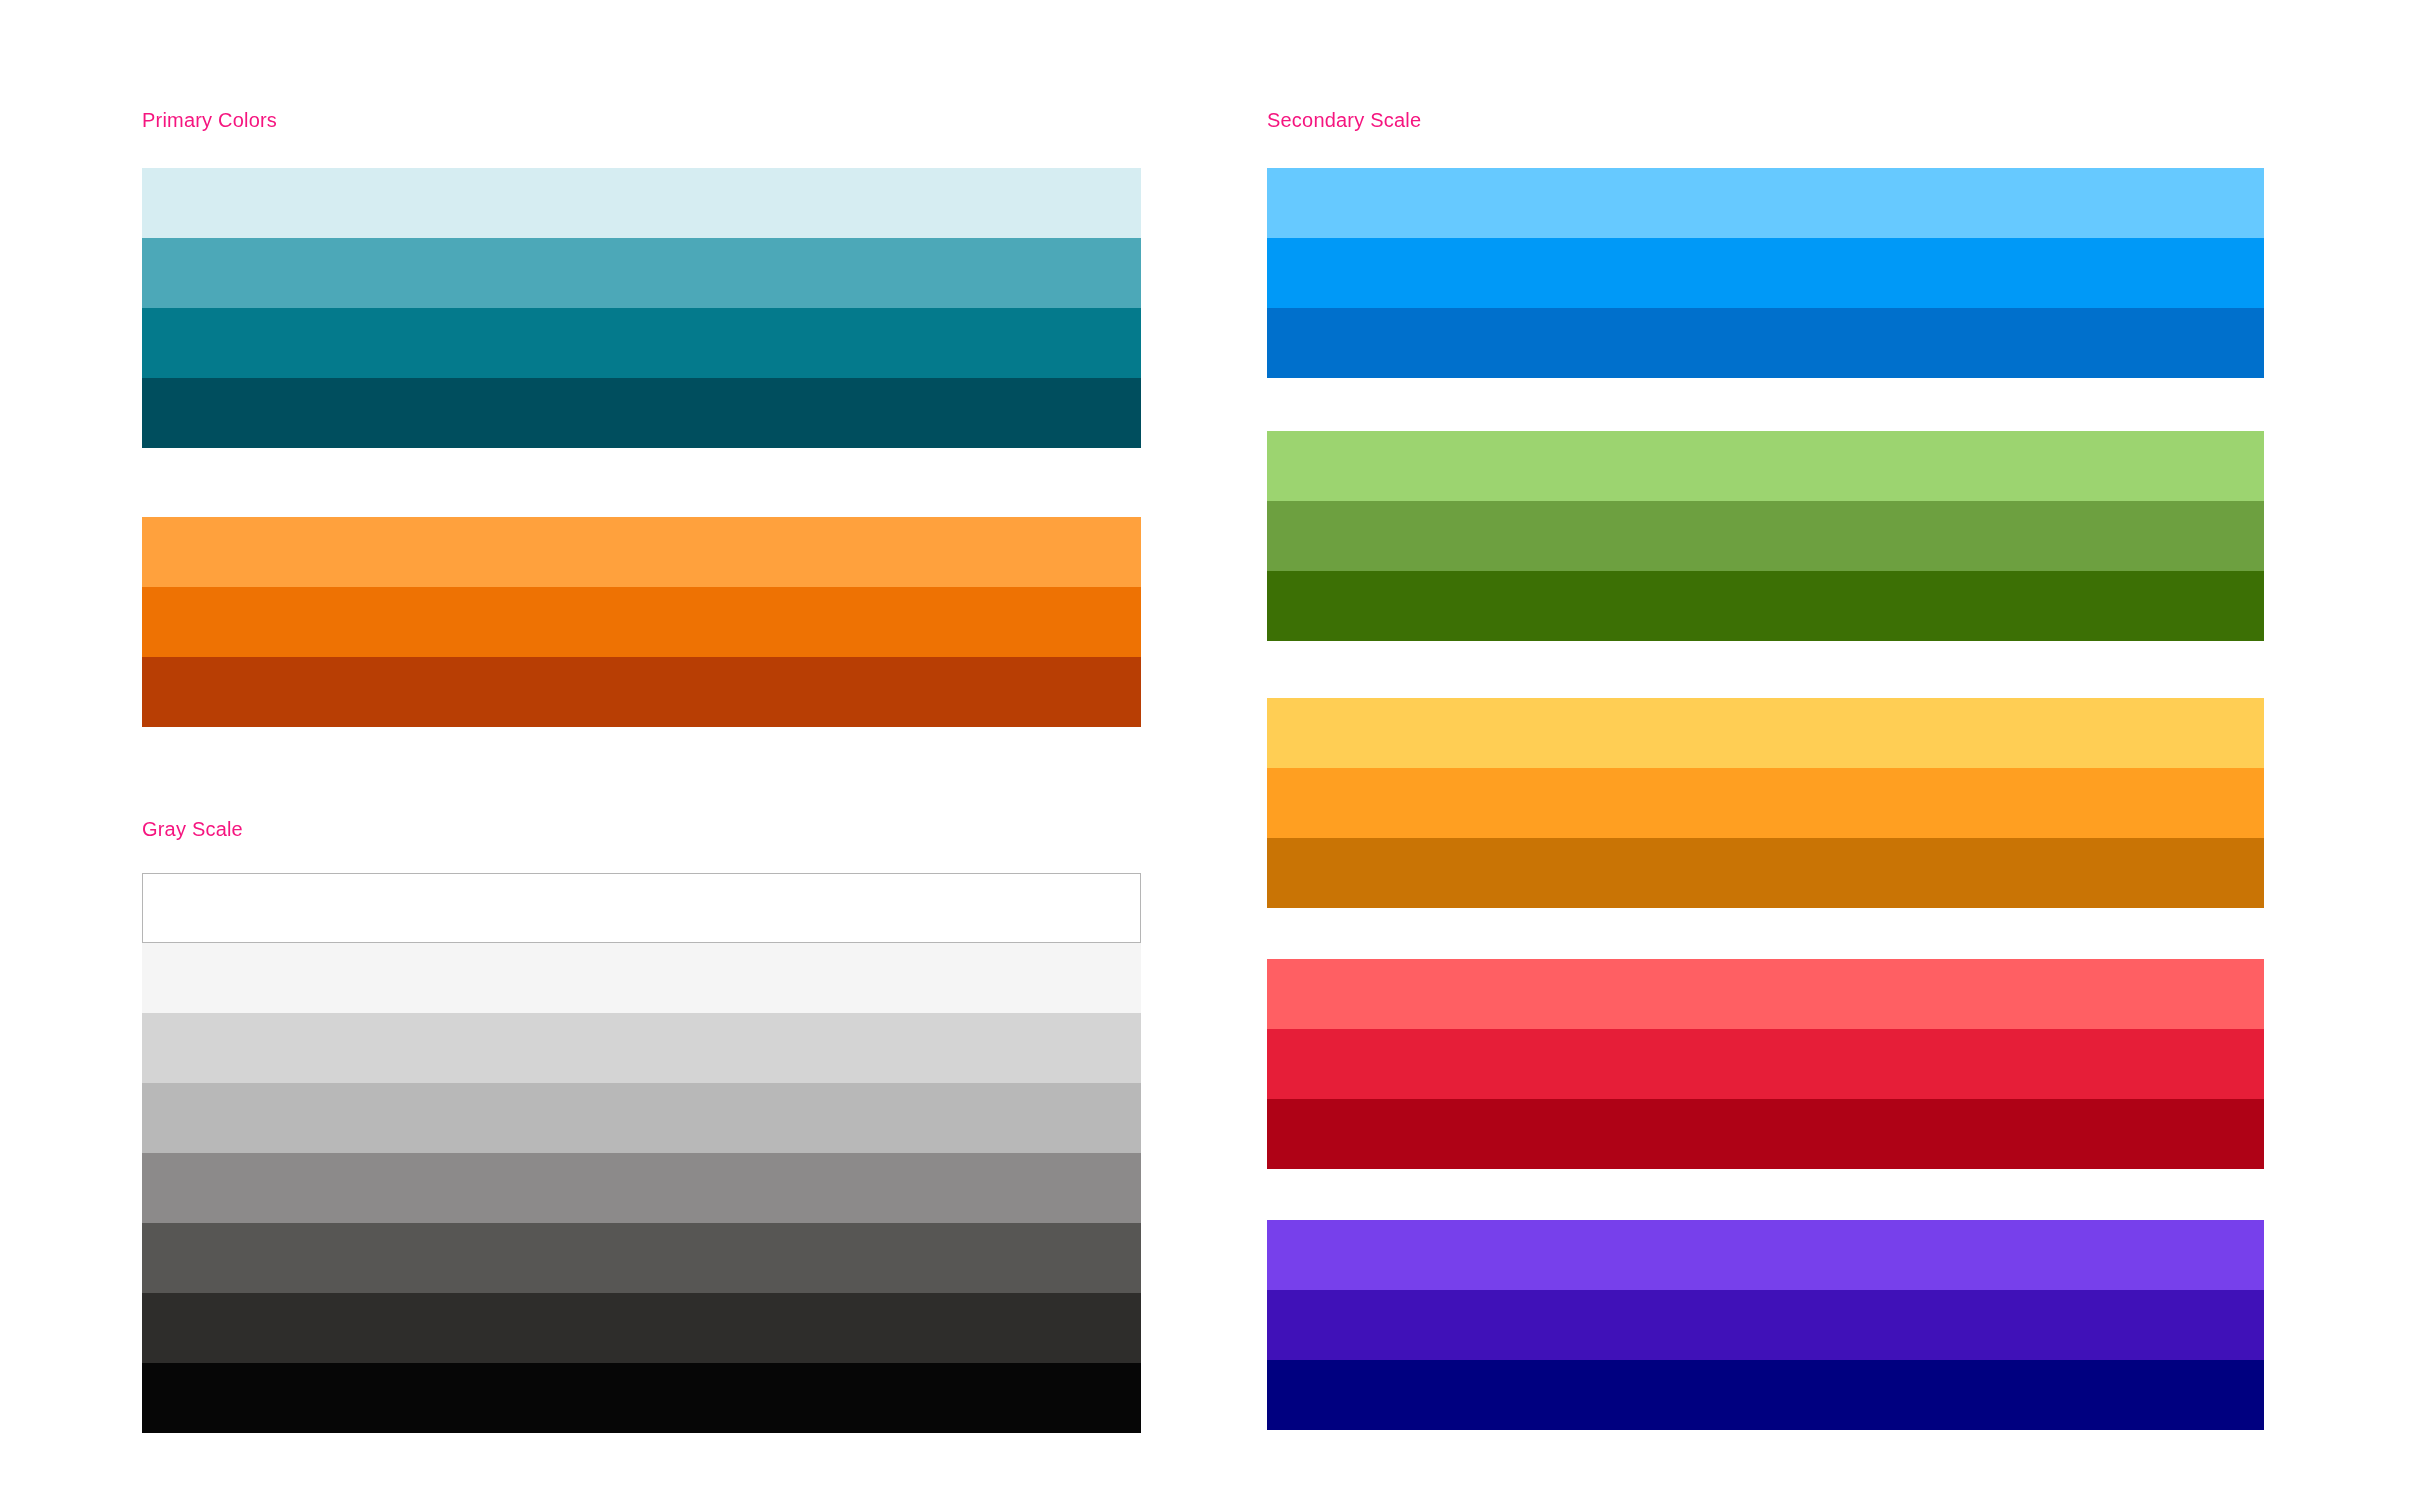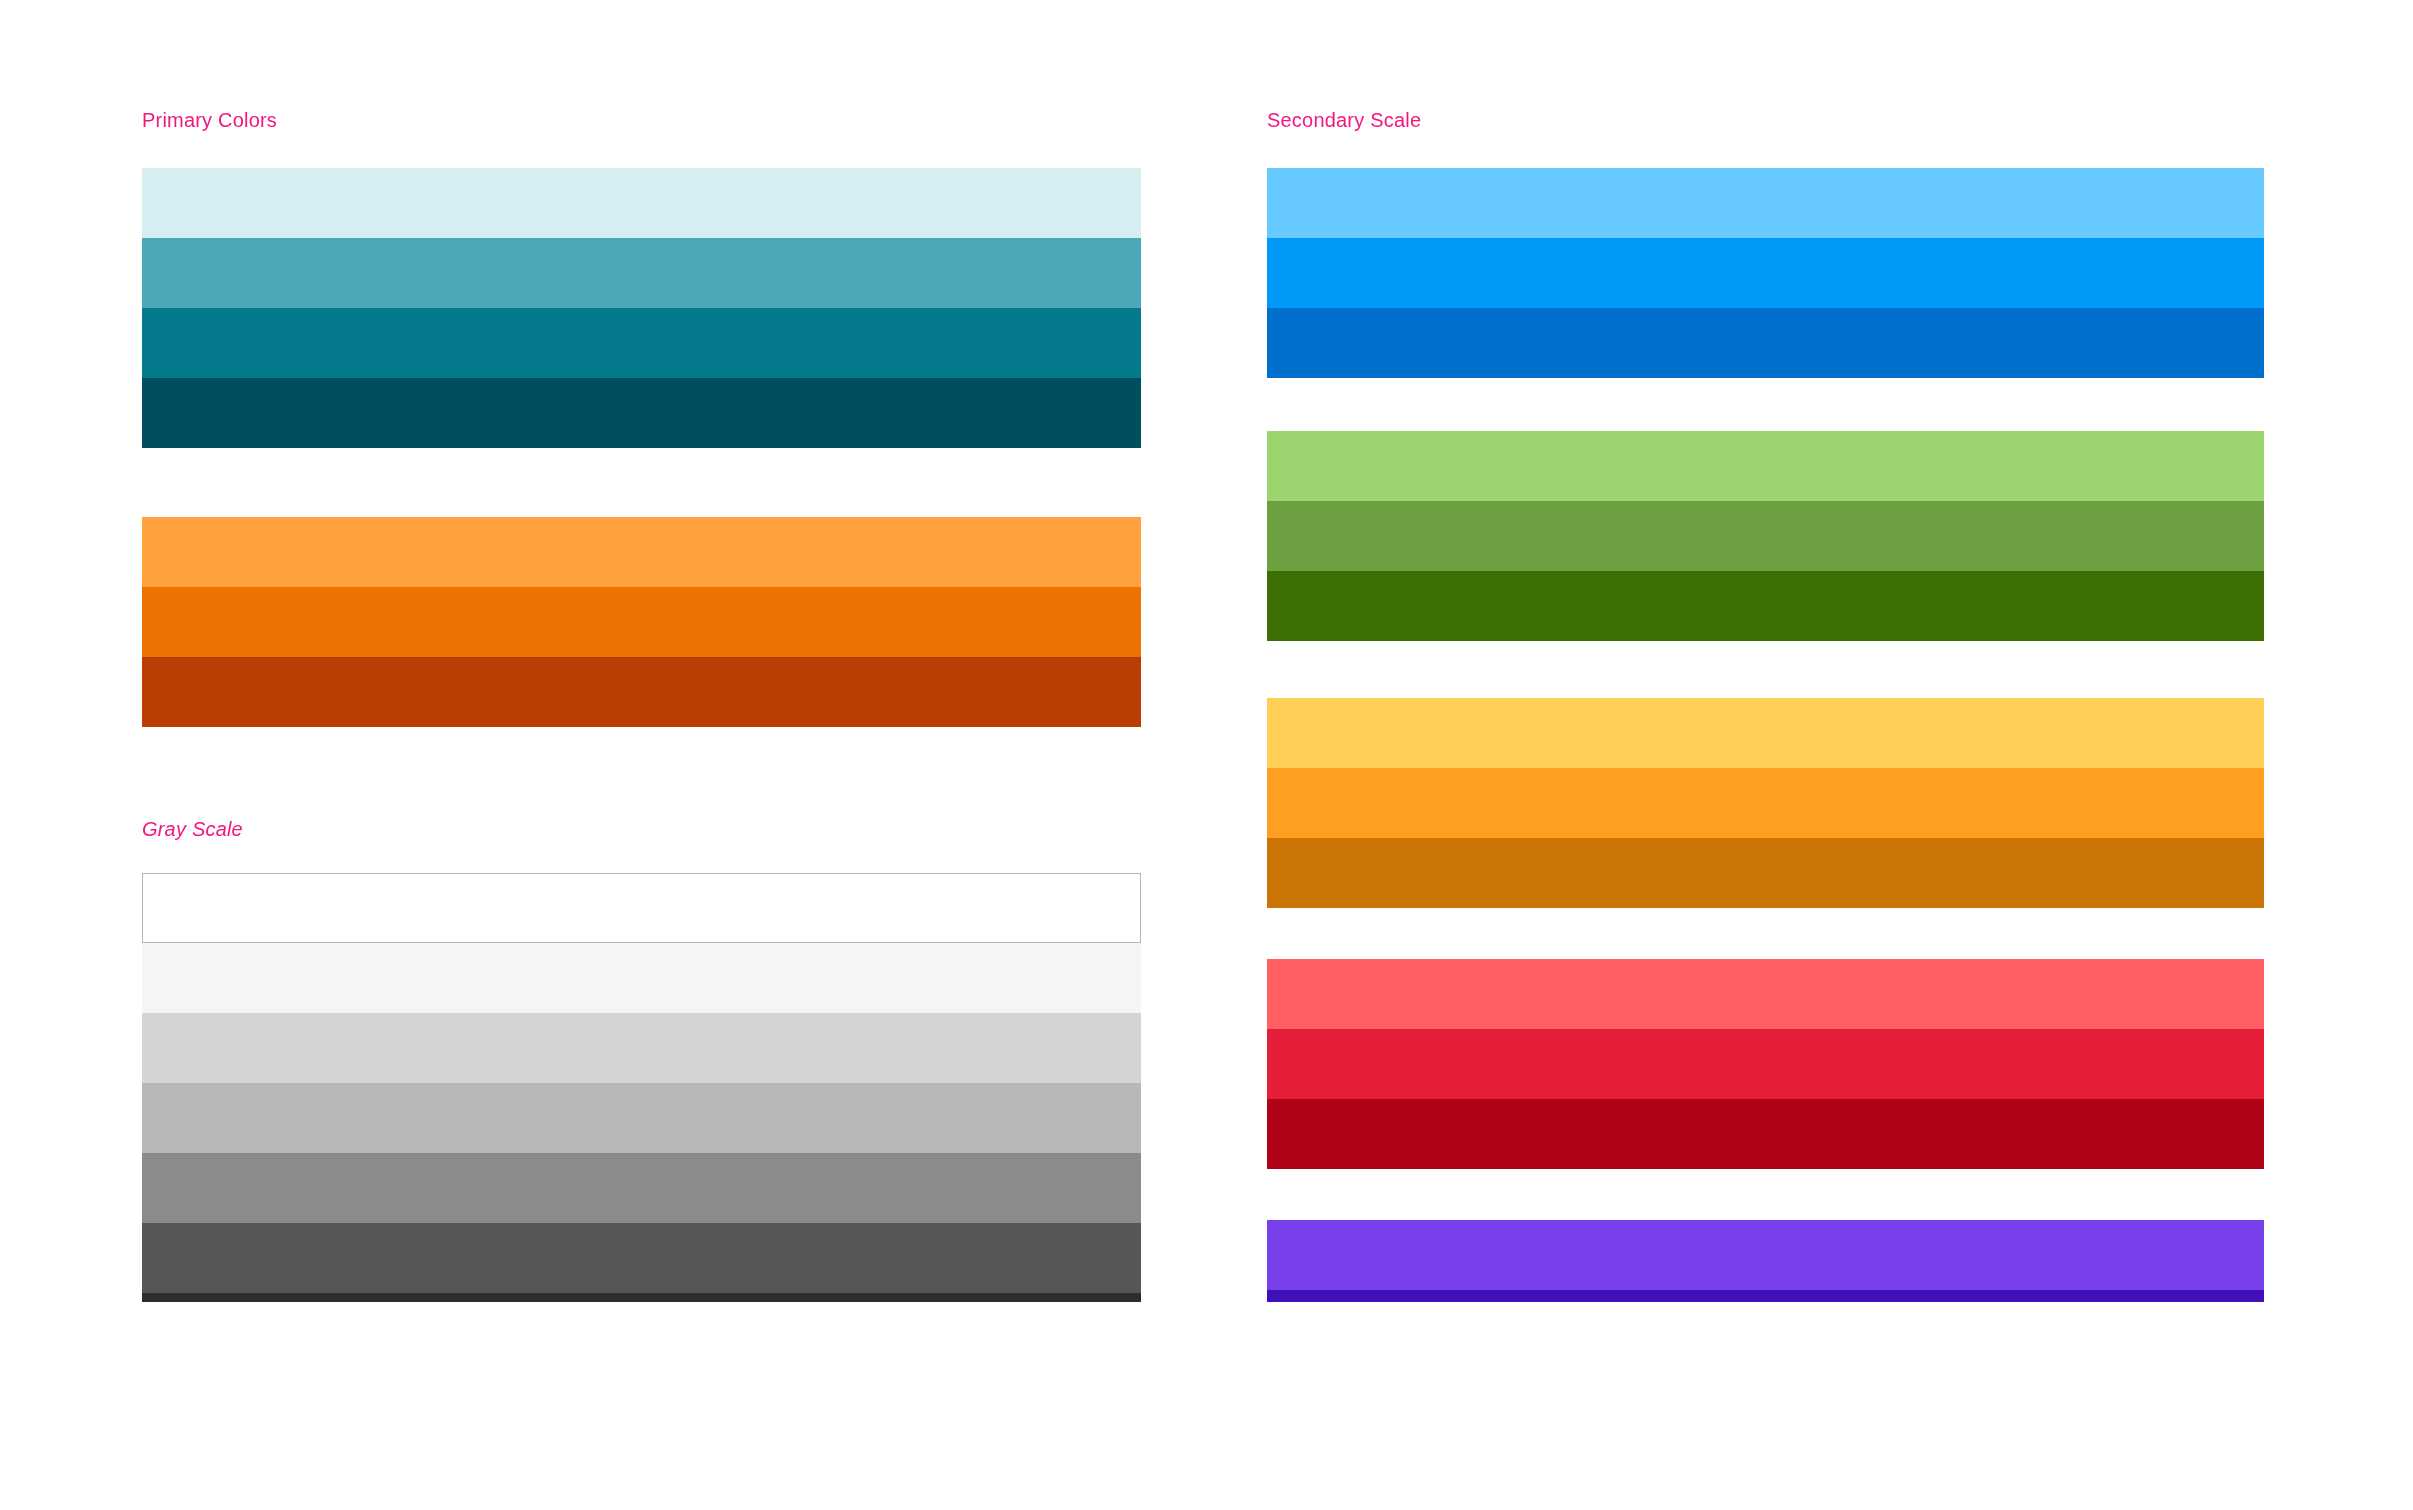--- a/index.html
+++ b/index.html
@@ -6,38 +6,38 @@
   * { box-sizing: border-box; margin: 0; padding: 0; }
 
   html, body {
     background: #FFFFFF;
     font-family: "Liberation Sans", sans-serif;
   }
 
   .page {
     position: relative;
     width: 2414px;
-    height: 1302px;
+    height: 1510px;
     background: #FFFFFF;
     overflow: hidden;
   }
 
   
   .section-heading {
     color: #F5157F;
     font-size: 20px;
     font-weight: 400;
     letter-spacing: 0.2px;
     line-height: 23px;
     white-space: nowrap;
   }
 
   .heading-primary   { position: absolute; left: 142px;  top: 109px; }
   .heading-secondary { position: absolute; left: 1267px; top: 109px; }
-  .heading-grayscale { position: absolute; left: 142px;  top: 818px; font-style: italic; }
+  .heading-grayscale { position: absolute; left: 142px;  top: 818px; }
 
   
   .swatch-group {
     position: absolute;
     display: flex;
     flex-direction: column;
   }
   .swatch {
     width: 100%;
     display: block;

